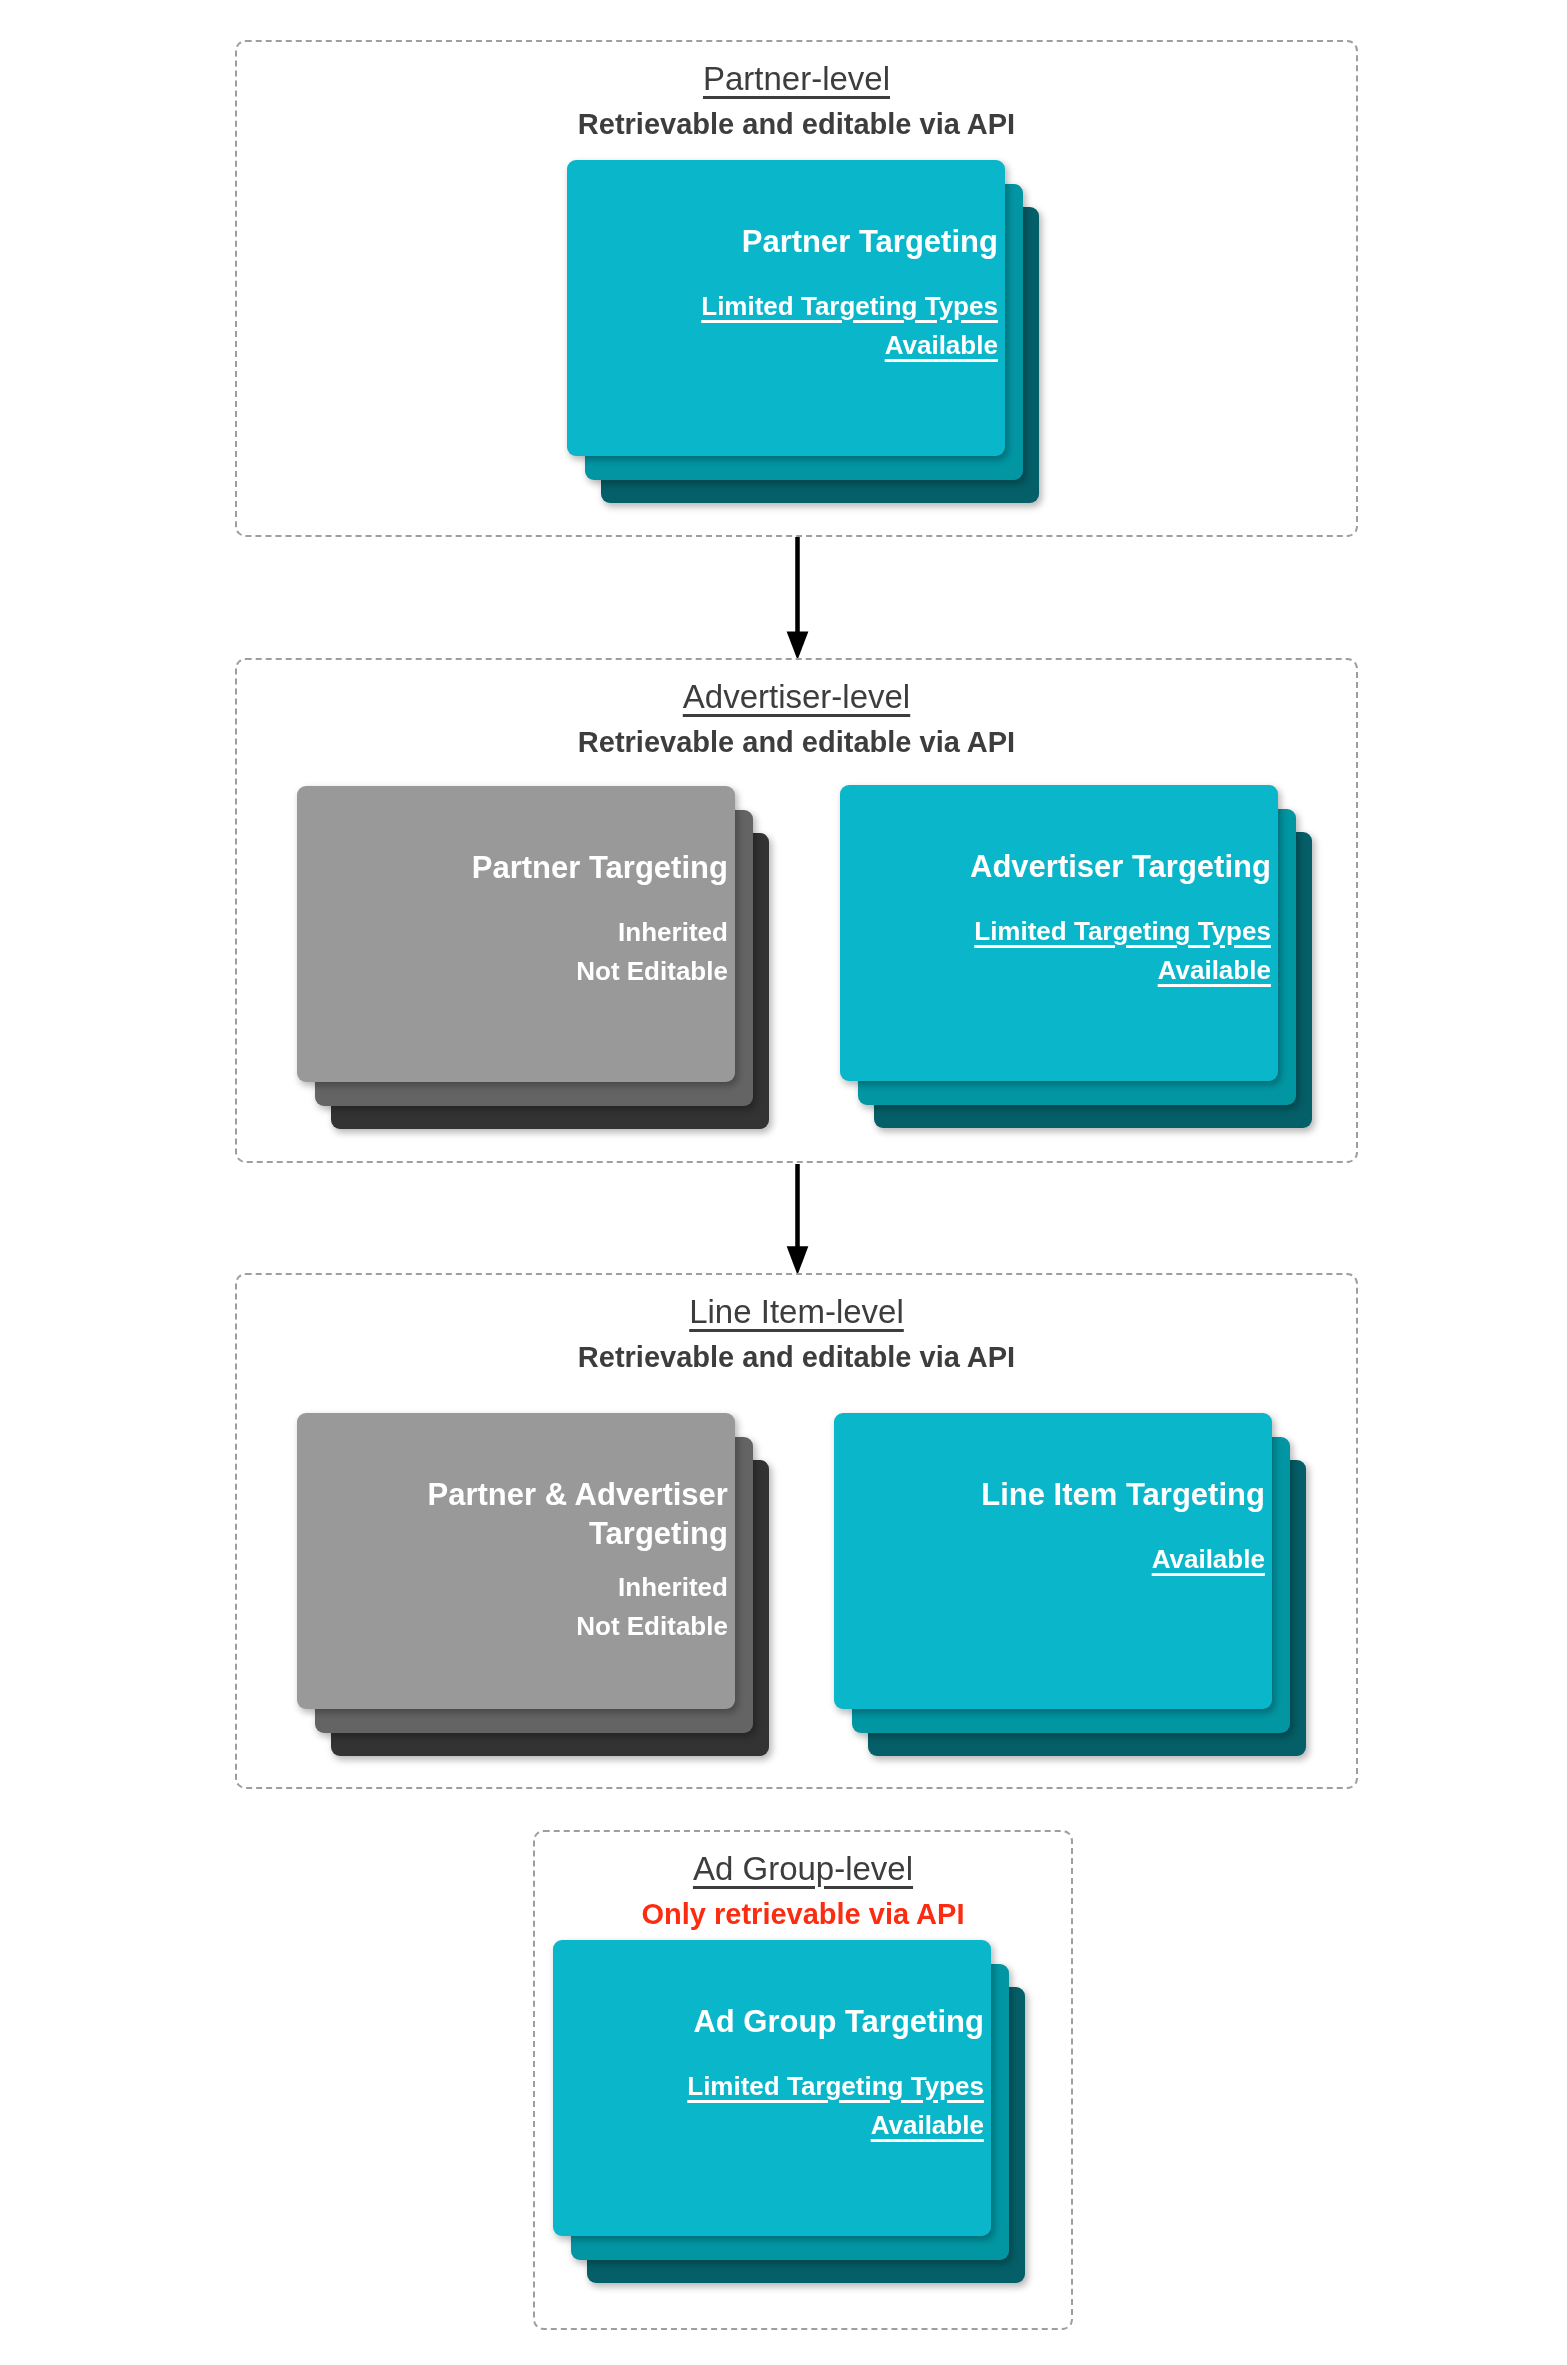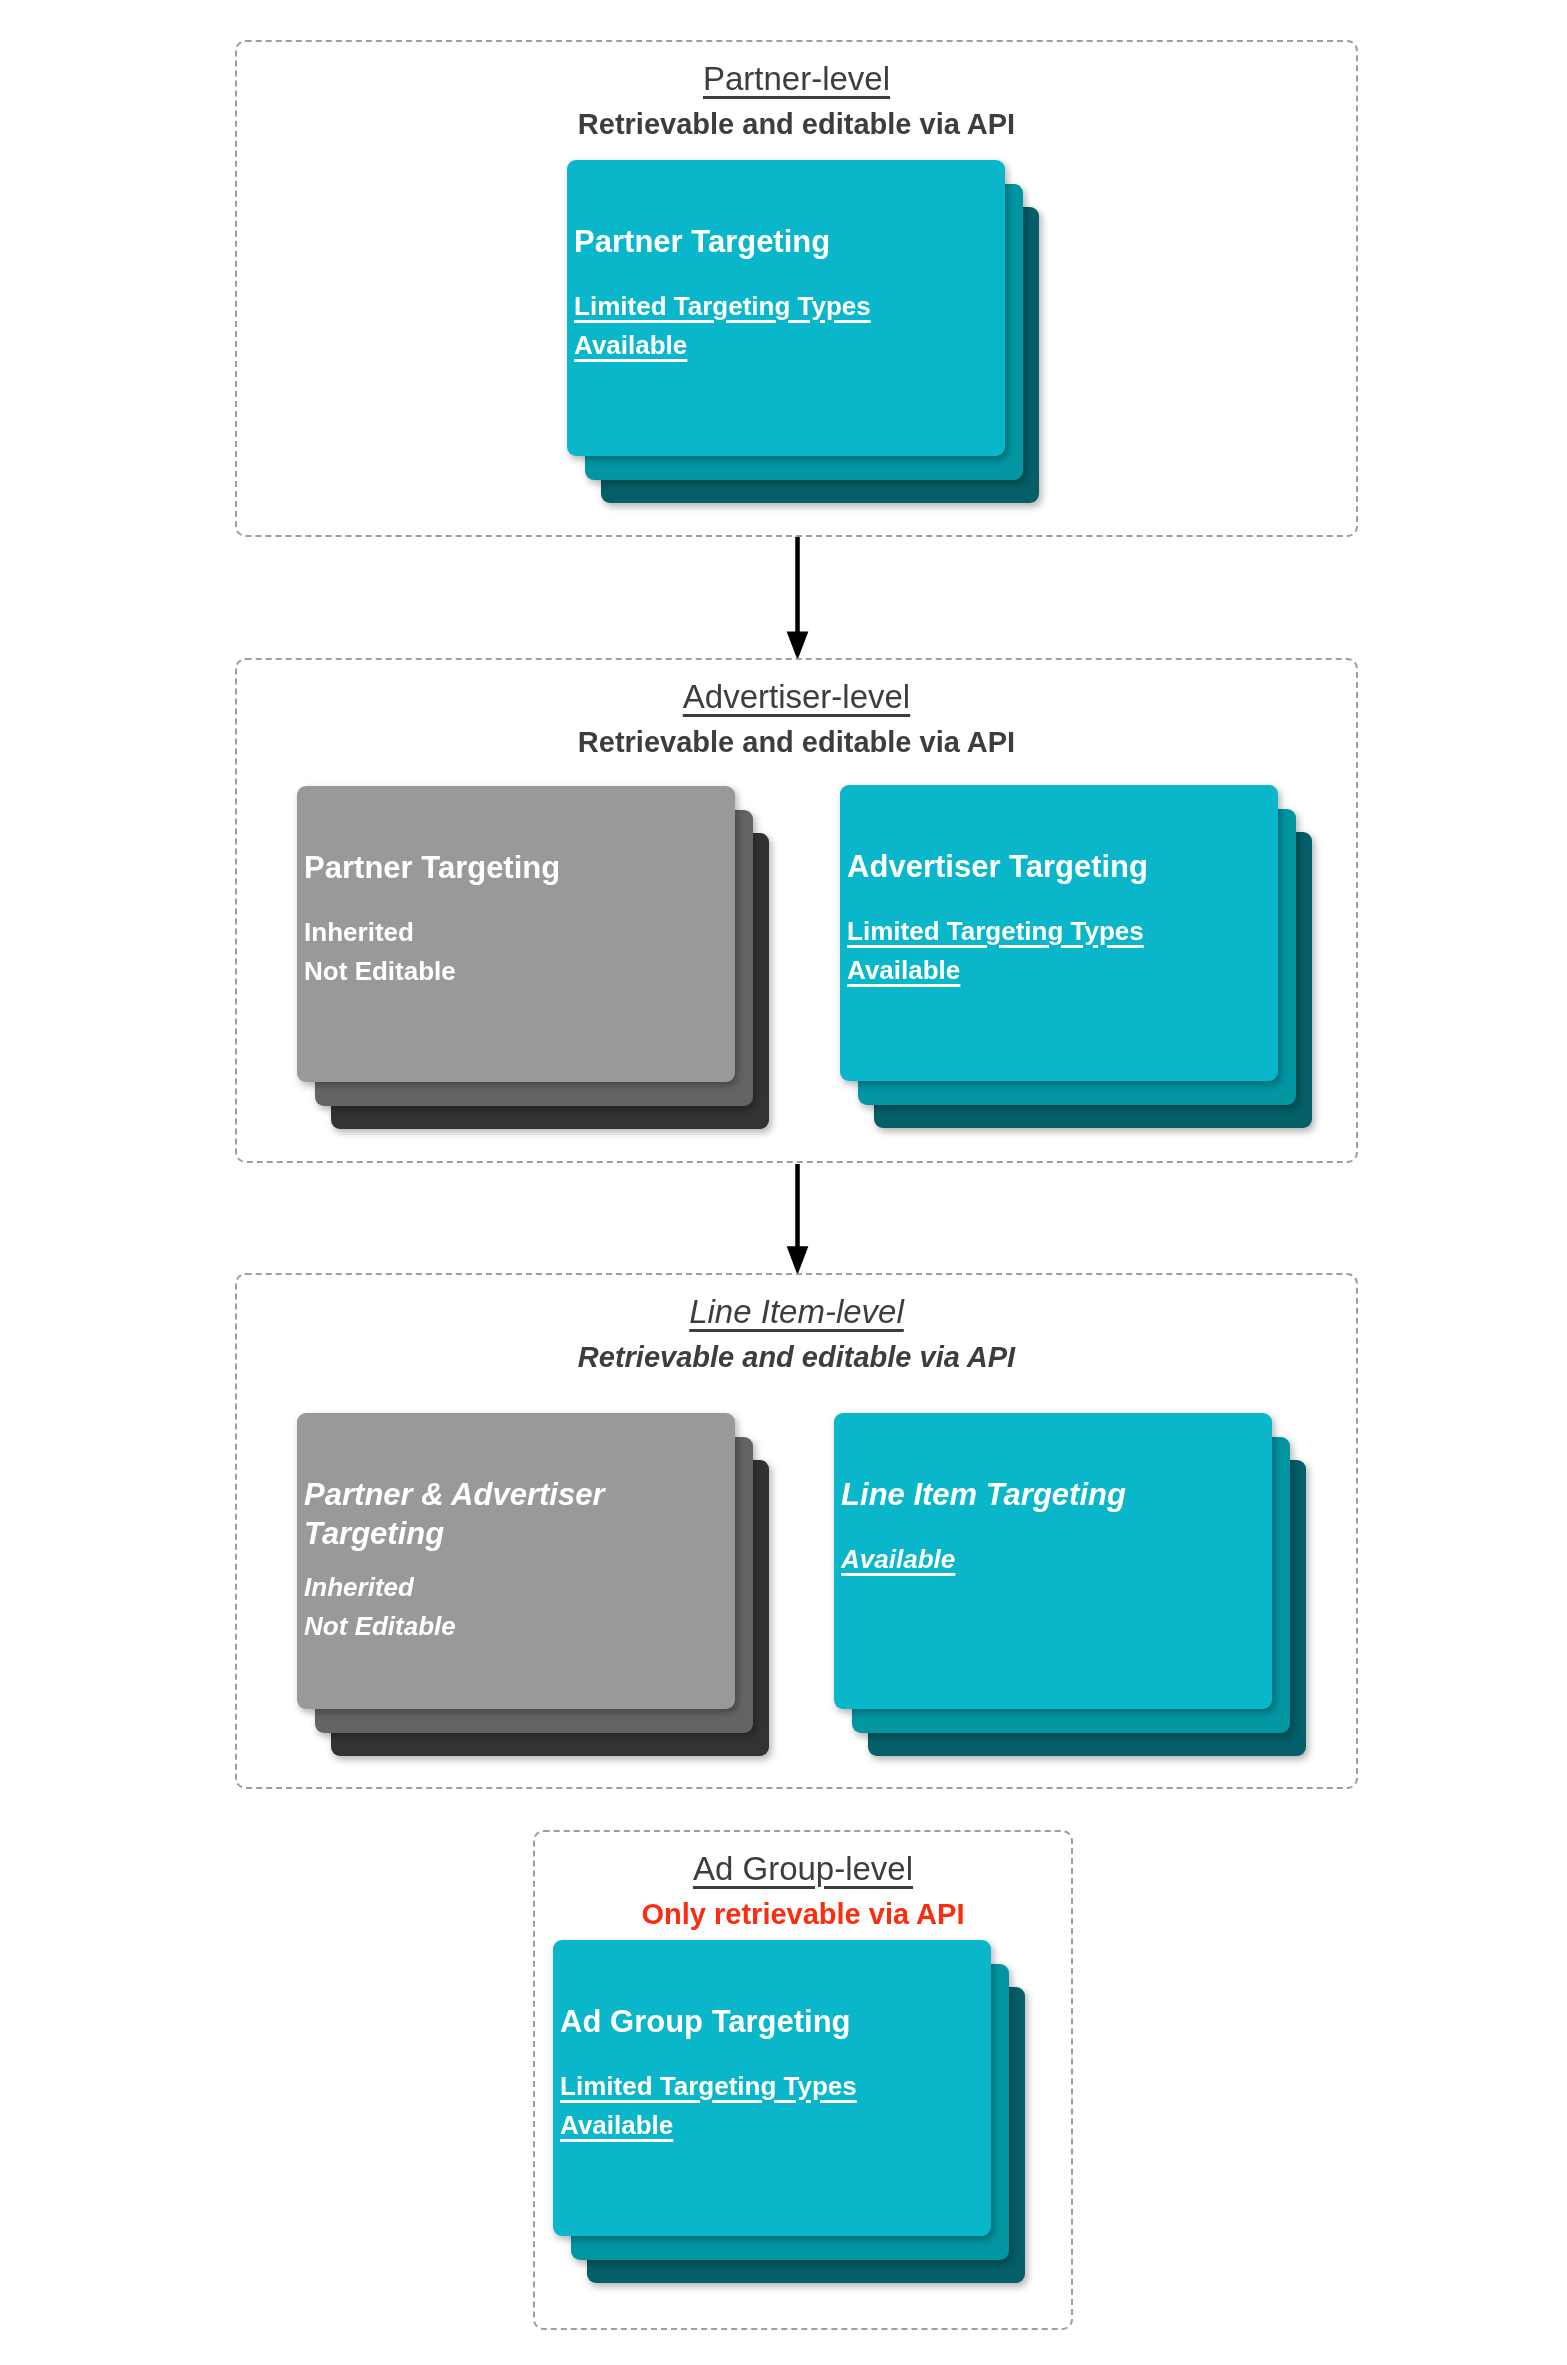--- a/index.html
+++ b/index.html
@@ -11,21 +11,21 @@
   .canvas{position:absolute;left:0;top:0;width:1318px;height:2366px;background:#ffffff;}
 
   
   .sec{
     position:absolute;box-sizing:border-box;
     border:2.7px dashed var(--border-dash,#9e9e9e);
     border-radius:10.7px;background:transparent;
   }
   .sec1{left:235px;top:40px;width:1123px;height:497px;}
   .sec2{left:235px;top:658px;width:1123px;height:505px;}
-  .sec3{left:235px;top:1273px;width:1123px;height:516px;font-style:italic;}
+  .sec3{left:235px;top:1273px;width:1123px;height:516px;}
   .sec4{left:533px;top:1830px;width:540px;height:500px;}
 
   .sec-head{margin-top:18px;text-align:center;line-height:1.18;}
   .sec-title{
     display:inline-block;
     font-size:33px;color:var(--heading-text,#3d3d3d);
     text-decoration:underline;text-decoration-thickness:2.7px;text-underline-offset:6.3px;
   }
   .sec-sub{
     font-size:29px;font-weight:bold;color:var(--heading-text,#3d3d3d);
@@ -41,21 +41,21 @@
   .sec3 .stack-gray{left:60px;top:138px;padding-left:48px;}
   .sec3 .stack-teal{left:597px;top:138px;}
   .sec4 .stack-single{left:18px;top:108px;}
 
   .layer,.card{
     position:absolute;width:438px;height:296px;border-radius:9px;
     box-shadow:2.7px 3.6px 7.1px rgba(0,0,0,0.28);
   }
   .l3{left:34px;top:47px;}
   .l2{left:18px;top:24px;}
-  .card{left:0;top:0;box-sizing:border-box;padding:63px 7.1px 0 7.1px;text-align:left;color:var(--card-text,#ffffff);}
+  .card{left:0;top:0;box-sizing:border-box;padding:63px 7.1px 0 7.1px;text-align:right;color:var(--card-text,#ffffff);}
 
   .teal .l3{background:var(--teal-back,#055f68);}
   .teal .l2{background:var(--teal-mid,#0296a3);}
   .teal .card{background:var(--teal-front,#0ab6ca);}
   .gray .l3{background:var(--gray-back,#333333);}
   .gray .l2{background:var(--gray-mid,#646464);}
   .gray .card{background:var(--gray-front,#999999);}
 
   .card-title{font-size:31px;font-weight:bold;line-height:1.25;}
   .card-sub{margin-top:25px;font-size:26px;font-weight:bold;line-height:1.5;}

